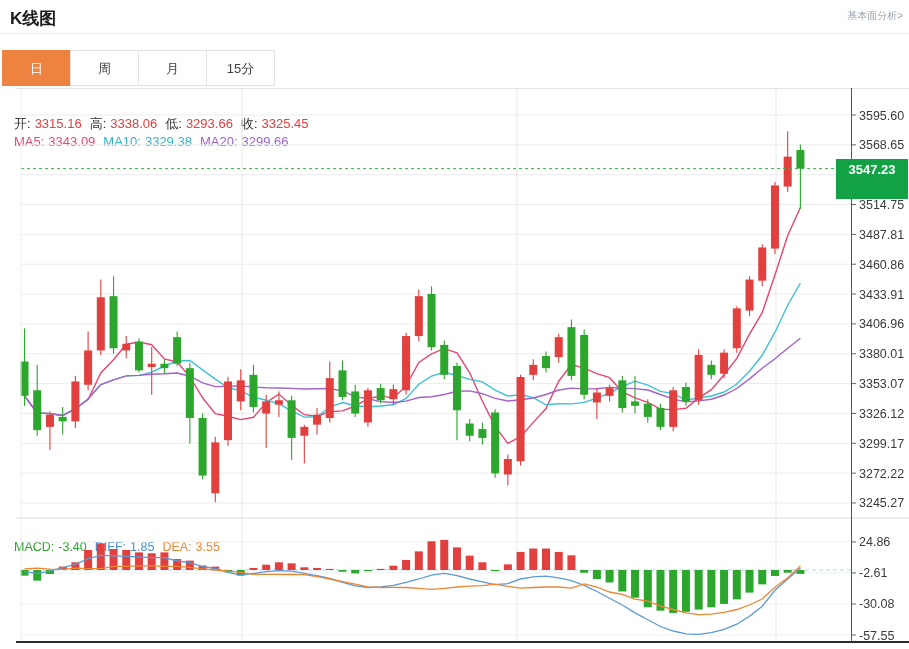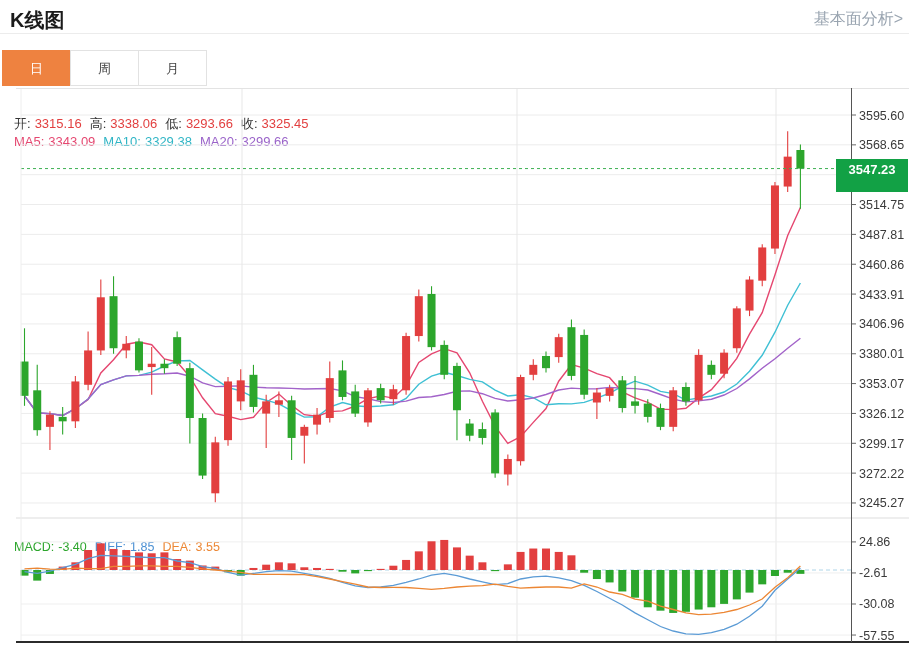--- a/index.html
+++ b/index.html
@@ -1,44 +1,45 @@
 <!DOCTYPE html>
 <html><head>
 <meta charset="utf-8">
 <style>
   html,body{margin:0;padding:0;background:#ffffff;}
   #app{position:relative;width:909px;height:649px;background:#fff;overflow:hidden;
        font-family:"Liberation Sans","DejaVu Sans",sans-serif;}
-  .hdr-title{position:absolute;left:10px;top:7px;font-size:20px;font-weight:bold;color:#1b1b1b;}
-  .hdr-link{position:absolute;right:6px;top:9px;font-size:16px;color:#99a4b0;cursor:pointer;}
+  .hdr-title{position:absolute;left:10px;top:7px;font-size:17px;font-weight:bold;color:#1b1b1b;}
+  .hdr-link{position:absolute;right:6px;top:9px;font-size:10px;color:#99a4b0;cursor:pointer;}
   .hdr-divider{position:absolute;left:0;top:33px;width:909px;height:1px;background:#ececec;}
   .tabbar{position:absolute;left:3px;top:50px;display:flex;}
   .tab{width:69px;height:36px;line-height:36px;text-align:center;font-size:13px;color:#444;
        background:#fff;border:1px solid #e2e2e2;margin-left:-1px;cursor:pointer;box-sizing:border-box;}
   .tab.active{background:#ee8240;border-color:#ee8240;color:#fff;}
   .legend-row{position:absolute;font-size:13px;white-space:nowrap;}
   .legend-row span{margin-right:4px;margin-top:20px;}
   .legend-item{margin-right:14px;display:inline-block;}
   #chart-wrap{position:absolute;left:0;top:88px;width:909px;height:561px;padding-left:16px;}
-  .price-tag{position:absolute;left:836px;top:159px;width:72px;height:33px;line-height:22px;
+  .price-tag{position:absolute;left:836px;top:159px;width:72px;height:40px;line-height:22px;
              background:#12a145;color:#fff;font-size:13px;font-weight:bold;text-align:center;}
   svg text{font-family:"Liberation Sans","DejaVu Sans",sans-serif;}
 </style>
 </head>
 <body>
 
 <div id="app">
   <div class="hdr-title">K线图</div>
   <div class="hdr-link">基本面分析&gt;</div>
   <div class="hdr-divider"></div>
 
   <div class="tabbar" id="tabbar">
       <div class="tab active">日</div>
       <div class="tab">周</div>
       <div class="tab">月</div>
+      <div class="tab">15分</div>
     </div>
 
   <div class="legend-row" id="ohlc-row" style="left:14px;top:95px;"><span class="legend-item"><span style="color: rgb(51, 51, 51);">开:</span><span style="color: rgb(226, 63, 63);">3315.16</span></span><span class="legend-item"><span style="color: rgb(51, 51, 51);">高:</span><span style="color: rgb(226, 63, 63);">3338.06</span></span><span class="legend-item"><span style="color: rgb(51, 51, 51);">低:</span><span style="color: rgb(226, 63, 63);">3293.66</span></span><span class="legend-item"><span style="color: rgb(51, 51, 51);">收:</span><span style="color: rgb(226, 63, 63);">3325.45</span></span></div>
   <div class="legend-row" id="ma-row" style="left:14px;top:114px;"><span class="legend-item"><span style="color: rgb(229, 71, 112);">MA5:</span><span style="color: rgb(229, 71, 112);">3343.09</span></span><span class="legend-item"><span style="color: rgb(47, 181, 197);">MA10:</span><span style="color: rgb(47, 181, 197);">3329.38</span></span><span class="legend-item"><span style="color: rgb(154, 99, 201);">MA20:</span><span style="color: rgb(154, 99, 201);">3299.66</span></span></div>
   <div class="legend-row" id="macd-row" style="left:14px;top:520px;font-size:12.5px;"><span class="legend-item"><span style="color: rgb(44, 165, 44);">MACD:</span><span style="color: rgb(44, 165, 44);">-3.40</span></span><span class="legend-item"><span style="color: rgb(74, 143, 211);">DIFF:</span><span style="color: rgb(74, 143, 211);">1.85</span></span><span class="legend-item"><span style="color: rgb(236, 134, 51);">DEA:</span><span style="color: rgb(236, 134, 51);">3.55</span></span></div>
 
   <div id="chart-wrap">
     <svg id="chart-svg" width="909" height="561" viewBox="0 88 909 561">
         <line x1="5" y1="115" x2="835" y2="115" stroke="#ececec" stroke-width="1"></line>
         <line x1="835" y1="115" x2="840" y2="115" stroke="#666" stroke-width="1"></line>

